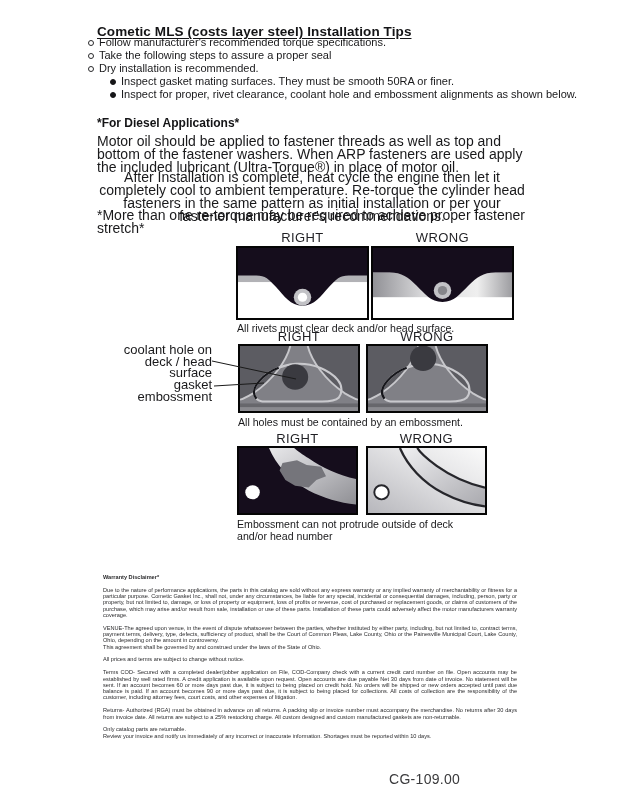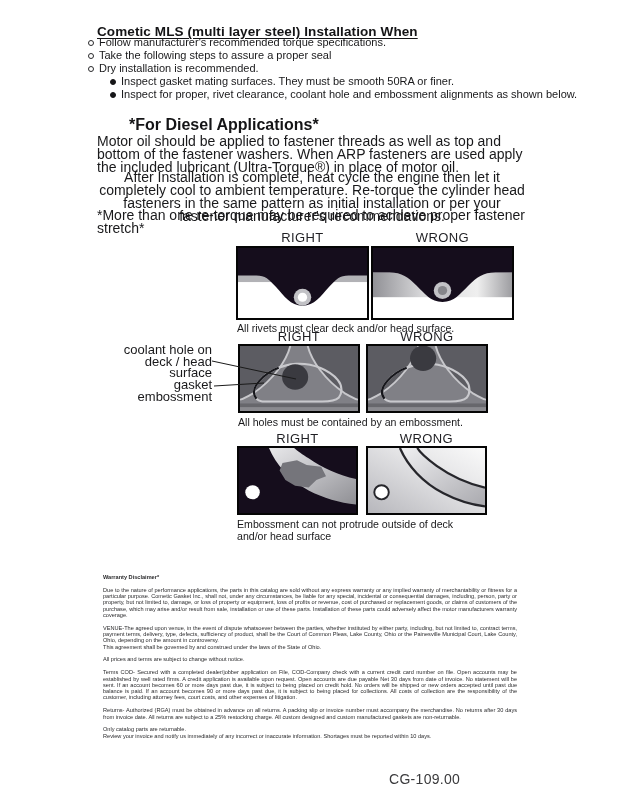--- a/index.html
+++ b/index.html
@@ -14,21 +14,21 @@
     left:97px;top:24px;font-size:13.5px;font-weight:bold;letter-spacing:.1px;
     text-decoration:underline;text-underline-offset:2px;color:#141416;
   }
 
   .tips{left:88px;top:36px;font-size:11px;line-height:13px;color:#19191b;}
   .tip-row{display:flex;align-items:flex-start;}
   .marker{width:4px;height:4px;border:1px solid #2a2a2c;border-radius:50%;margin:4px 5px 0 0;flex:none;}
   .marker.filled{background:#161618;border-color:#161618;}
   .tip-row.sub{margin-left:22px;}
 
-  .diesel-head{left:97px;top:116px;font-size:16px;font-weight:bold;color:#141416;margin-left:32px;}
+  .diesel-head{left:97px;top:116px;font-size:12px;font-weight:bold;color:#141416;}
   .para{left:97px;width:430px;font-size:14px;line-height:12.9px;color:#19191b;}
   .para1{top:135px;}
   .para2{top:171px;text-align:center;}
   .note{top:209px;}
 
   .dlabel{font-size:13px;letter-spacing:.4px;color:#1f1f23;text-align:center;}
   .lab-1r{left:236px;width:133px;top:230px;}
   .lab-1w{left:371px;width:143px;top:230px;}
   .lab-2r{left:238px;width:122px;top:329px;}
   .lab-2w{left:366px;width:122px;top:329px;}
@@ -57,21 +57,21 @@
   .disclaimer{left:103px;top:574px;width:414px;font-size:5.6px;line-height:6.3px;color:#2b2b2d;}
   .d-head{font-weight:bold;margin:0 0 6.5px 0;}
   .dp{margin:0 0 6.5px 0;text-align:justify;}
   .dp.tight{margin-bottom:0;}
 
   .page-code{left:389px;top:757px;font-size:14px;letter-spacing:.3px;color:#3a3a3c;margin-top:14px;}
 </style>
 </head>
 <body>
 
-<div class="abs title">Cometic MLS (multi layer steel) Installation When</div>
+<div class="abs title">Cometic MLS (costs layer steel) Installation Tips</div>
 
 <div class="abs tips">
   <div class="tip-row">
     <span class="marker"></span>
     <span>Follow manufacturer's recommended torque specifications.</span>
   </div>
   <div class="tip-row">
     <span class="marker"></span>
     <span>Take the following steps to assure a proper seal</span>
   </div>
@@ -203,21 +203,21 @@
     </defs>
     <rect width="121" height="69" fill="url(#g3wbg)"></rect>
     <path d="M33,0 C41,19 57,37 78,48 C91,55 106,60 121,62 L121,42 C103,38 86,30 71,19 C63,13 55,7 51,0 Z" fill="url(#g3wband)"></path>
     <path d="M33,0 C41,19 57,37 78,48 C91,55 106,60 121,62" fill="none" stroke="#26262b" stroke-width="2.4"></path>
     <path d="M51,0 C55,7 63,13 71,19 C86,30 103,38 121,42" fill="none" stroke="#26262b" stroke-width="2.4"></path>
     <circle cx="14" cy="47" r="7.5" fill="#ffffff" stroke="#26262b" stroke-width="2"></circle>
   </svg>
 </div>
 <div class="abs caption cap3">
   <div>Embossment can not protrude outside of deck</div>
-  <div>and/or head surface</div>
+  <div>and/or head number</div>
 </div>
 
 <div class="abs disclaimer">
   <div class="d-head">Warranty Disclaimer*</div>
   <div class="dp">Due to the nature of performance applications, the parts in this catalog are sold without any express warranty or any implied warranty of merchantability or fitness for a particular purpose.  Cometic Gasket Inc., shall not, under any circumstances, be liable for any special, incidental or consequential damages, including, person, party or property, but not limited to, damage, or loss of property or equipment, loss of profits or revenue, cost of purchased or replacement goods, or claims of customers of the purchase, which may arise and/or result from sale, installation or use of these parts.  Installation of these parts could adversely affect the motor manufacturers warranty coverage.</div>
   <div class="dp tight">VENUE-The agreed upon venue, in the event of dispute whatsoever between the parties, whether instituted by either party, including, but not limited to, contract terms, payment terms, delivery, type, defects, sufficiency of product, shall be the Court of Common Pleas, Lake County, Ohio or the Painesville Municipal Court, Lake County, Ohio, depending on the amount in controversy.</div>
   <div class="dp">This agreement shall be governed by and construed under the laws of the State of Ohio.</div>
   <div class="dp">All prices and terms are subject to change without notice.</div>
   <div class="dp">Terms COD- Secured with a completed dealer/jobber application on File, COD-Company check with a current credit card number on file.  Open accounts may be established by well rated firms.  A credit application is available upon request.  Open accounts are due payable Net 30 days from date of invoice.  No statement will be sent.  If an account becomes 60 or more days past due, it is subject to being placed on credit hold.  No orders will be shipped or new orders accepted until past due balance is paid.  If an account becomes 90 or more days past due, it is subject to being placed for collections.  All costs of collection are the responsibility of the customer, including attorney fees, court costs, and other expenses of litigation.</div>
   <div class="dp">Returns- Authorized (RGA) must be obtained in advance on all returns.  A packing slip or invoice number must accompany the merchandise.  No returns after 30 days from invoice date.  All returns are subject to a 25% restocking charge.  All custom designed and custom manufactured gaskets are non-returnable.</div>

